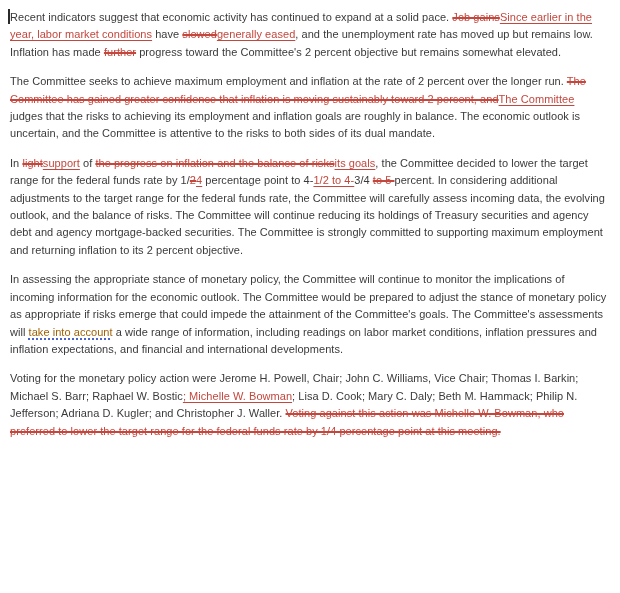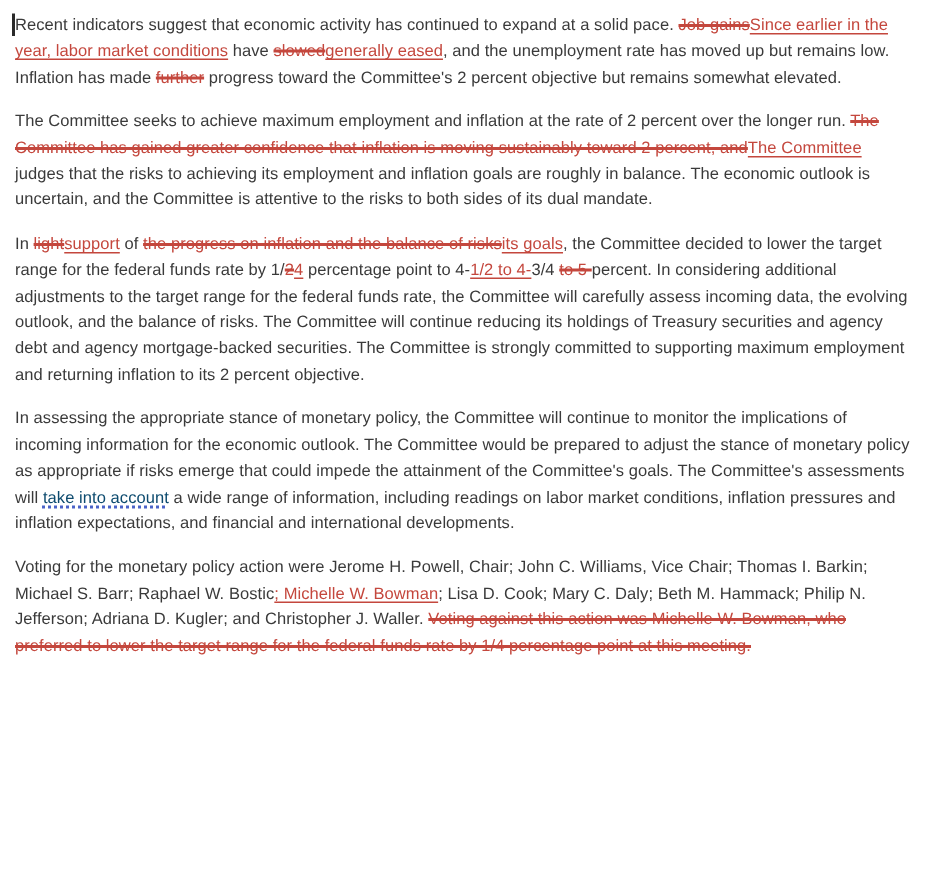--- a/index.html
+++ b/index.html
@@ -32,21 +32,21 @@
     text-decoration: line-through;
     text-decoration-thickness: 1.5px;
   }
   .run-ins {
     color: #c4473d;
     text-decoration: underline;
     text-decoration-thickness: 1px;
     text-underline-offset: 2px;
   }
   .run-sugg {
-    color: #0c4a6e;
+    color: #a16207;
     text-decoration: underline dotted #4a63c8;
     text-decoration-thickness: 1.5px;
     text-underline-offset: 2.5px;
   }
   .text-cursor {
     position: absolute;
     left: 8px;
     top: 9px;
     width: 1.5px;
     height: 15px;

